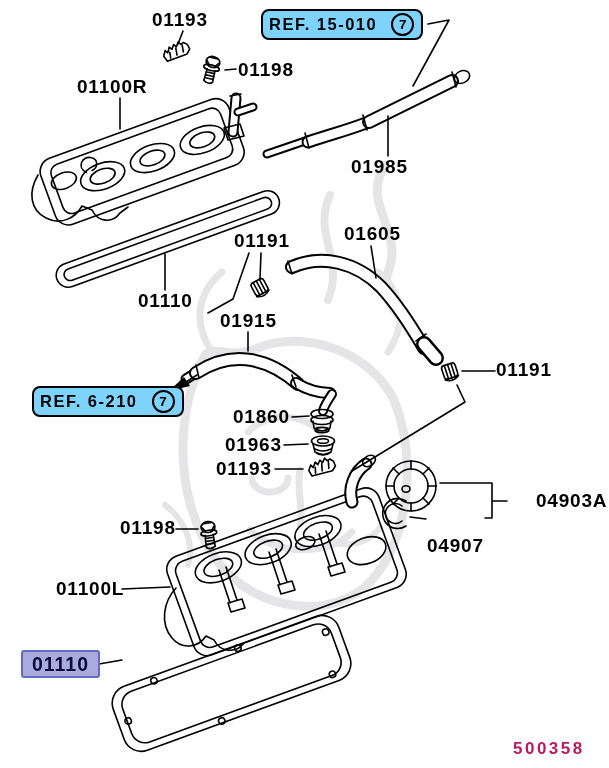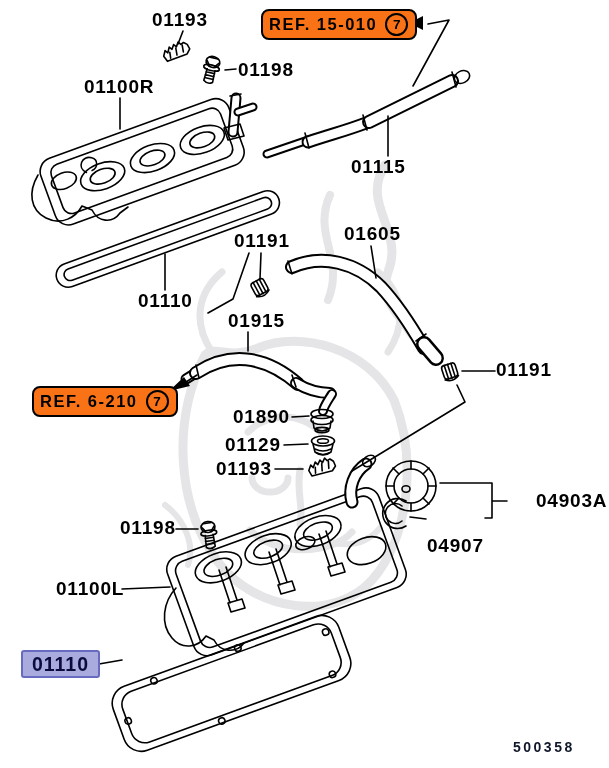--- a/index.html
+++ b/index.html
@@ -6,29 +6,29 @@
   .stage{position:relative;width:609px;height:768px;background:#ffffff;overflow:hidden;
          font-family:"Liberation Sans",sans-serif;}
   svg.art{position:absolute;left:0;top:0;}
   .k{fill:none;stroke:#000;stroke-width:1.6;stroke-linecap:round;stroke-linejoin:round}
   .kf{fill:#000;stroke:none}
   .tb{fill:none;stroke:#000;stroke-linecap:round;stroke-linejoin:round}
   .tw{fill:none;stroke:#fff;stroke-linecap:round;stroke-linejoin:round}
   .wm{fill:none;stroke:#d4d4d8;stroke-linecap:round;stroke-linejoin:round}
   .pn{position:absolute;font-weight:700;font-size:19px;letter-spacing:.8px;color:#000;
       line-height:1;white-space:nowrap;cursor:pointer;}
-  .refbox{position:absolute;display:flex;align-items:center;gap:8px;border:2.4px solid #000;
-      border-radius:8px;background:#f97316;padding:2px 7px 2px 6px;font-weight:700;font-size:16.5px;
+  .refbox{position:absolute;display:flex;align-items:center;gap:14px;border:2.4px solid #000;
+      border-radius:8px;background:#7dd3fc;padding:2px 7px 2px 6px;font-weight:700;font-size:16.5px;
       letter-spacing:1.5px;line-height:1;cursor:pointer;}
   .badge{width:19px;height:19px;border:2px solid #000;border-radius:50%;display:flex;
       align-items:center;justify-content:center;font-size:13.5px;letter-spacing:0;flex:0 0 auto;}
   .hl{position:absolute;left:21px;top:650px;width:79px;height:28px;background:#a9abdf;
       border:2px solid #666bc0;border-radius:3px;display:flex;align-items:center;justify-content:center;
       font-weight:700;font-size:19.5px;letter-spacing:1px;color:#0c0c3c;cursor:pointer;box-sizing:border-box;}
-  .code{position:absolute;left:513px;top:739px;font-weight:700;font-size:14px;letter-spacing:2.5px;color:#0f172a;}
+  .code{position:absolute;left:513px;top:739px;font-weight:700;font-size:17px;letter-spacing:2.5px;color:#be185d;}
 </style>
 </head>
 <body>
 
 <div class="stage">
 
   <svg class="art" width="609" height="768" viewBox="0 0 609 768">
 
     <g opacity="0.6">
       <path class="wm" stroke-width="9" d="M385,165 C360,205 405,230 388,272 C378,300 398,312 412,335"></path>
@@ -207,29 +207,29 @@
 
     <g>
       <polygon class="kf" points="409,23 423,16 423,30"></polygon>
       <polygon class="kf" points="169,391 184,377 190,386"></polygon>
       <path class="k" d="M186,382 L197,375"></path>
     </g>
   </svg>
 
   <div class="pn" style="left:152px;top:10px">01193</div>
   <div class="pn" style="left:238px;top:60px">01198</div>
-  <div class="pn" style="left:84px;top:77px">01100R</div>
-  <div class="pn" style="left:351px;top:157px">01115</div>
+  <div class="pn" style="left:77px;top:77px">01100R</div>
+  <div class="pn" style="left:351px;top:157px">01985</div>
   <div class="pn" style="left:234px;top:231px">01191</div>
   <div class="pn" style="left:344px;top:224px">01605</div>
   <div class="pn" style="left:138px;top:291px">01110</div>
-  <div class="pn" style="left:228px;top:311px">01915</div>
+  <div class="pn" style="left:220px;top:311px">01915</div>
   <div class="pn" style="left:496px;top:360px">01191</div>
-  <div class="pn" style="left:233px;top:407px">01890</div>
-  <div class="pn" style="left:225px;top:435px">01129</div>
+  <div class="pn" style="left:233px;top:407px">01860</div>
+  <div class="pn" style="left:225px;top:435px">01963</div>
   <div class="pn" style="left:216px;top:459px">01193</div>
   <div class="pn" style="left:536px;top:491px">04903A</div>
   <div class="pn" style="left:427px;top:536px">04907</div>
   <div class="pn" style="left:120px;top:518px">01198</div>
   <div class="pn" style="left:56px;top:579px">01100L</div>
 
   <div class="refbox" style="left:261px;top:9px">
     <span>REF. 15-010</span>
     <span class="badge">7</span>
   </div>

